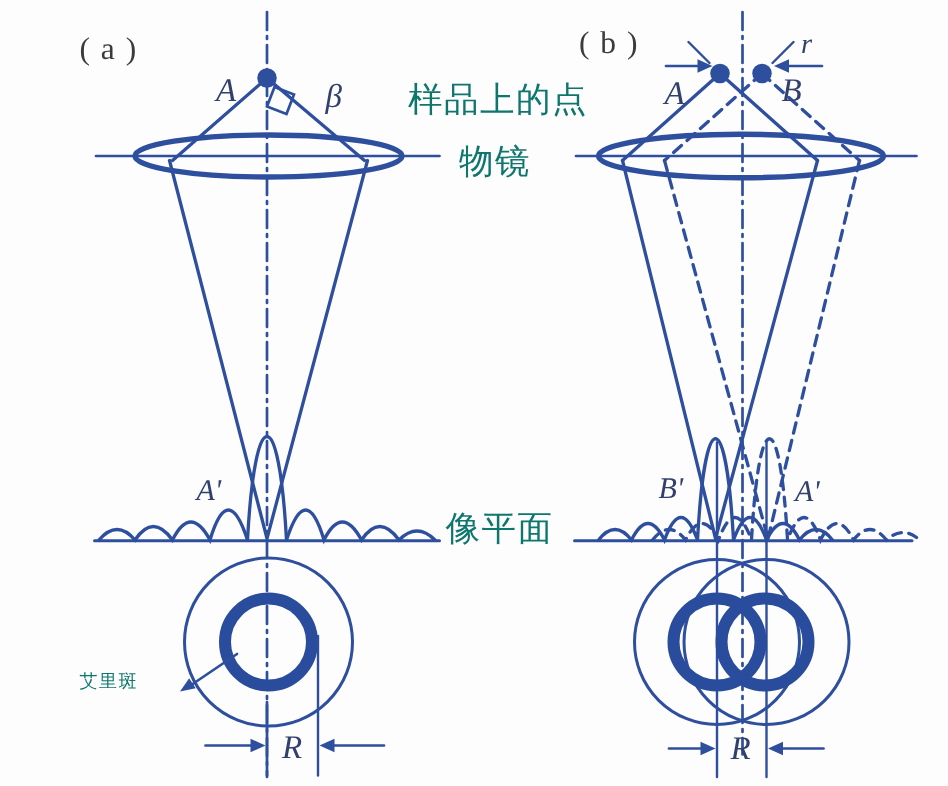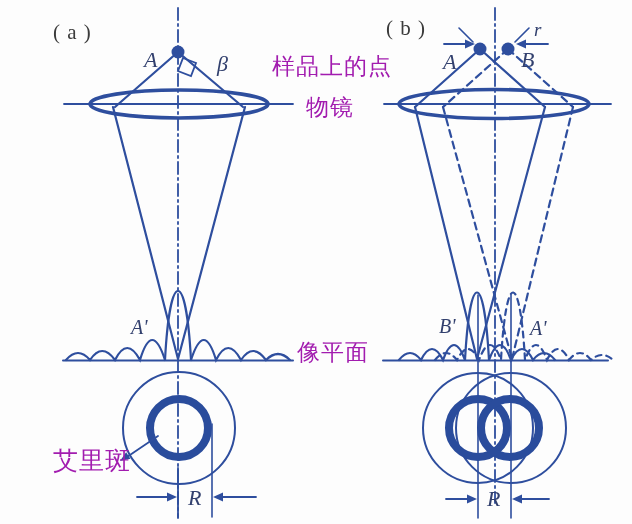--- a/index.html
+++ b/index.html
@@ -5,21 +5,21 @@
   html,body{margin:0;padding:0;background:#ffffff;}
   #figure{
     position:relative;
     width:632px;height:524px;
     background:#fdfdfd;
     font-family:"Liberation Serif", serif;
     overflow:hidden;
   }
   #figure svg{position:absolute;left:0;top:0;}
   .lbl{position:absolute;line-height:1;white-space:nowrap;}
-  .cjk{color:#a21caf;font-size:23px;letter-spacing:1px;font-family:Liberation Sans, sans-serif;}
+  .cjk{color:#0f766e;font-size:23px;letter-spacing:1px;font-family:Liberation Sans, sans-serif;}
   .panel-tag{color:#3b3b3b;font-size:21px;letter-spacing:1px;}
   .math{color:#32406e;font-style:italic;font-size:22px;}
   .math-sm{color:#32406e;font-style:italic;font-size:19px;}
 </style>
 </head>
 <body>
 
 <div id="figure">
 
   <svg width="632" height="524" viewBox="0 0 632 524" fill="none" stroke-linecap="round">
@@ -106,21 +106,21 @@
 
   <span class="lbl panel-tag" style="left:53px;top:22px;">( a )</span>
   <span class="lbl math" style="left:144px;top:49px;">A</span>
   <span class="lbl math" style="left:217px;top:53px;">β</span>
 
   <span class="lbl cjk" style="left:272px;top:55px;">样品上的点</span>
   <span class="lbl cjk" style="left:306px;top:96px;text-align:right;">物镜</span>
   <span class="lbl cjk" style="left:297px;top:341px;">像平面</span>
 
   <span class="lbl math" style="left:131px;top:317px;font-size:20px;">A'</span>
-  <span class="lbl cjk" style="left:53px;top:448px;font-size:25px;">艾里斑</span>
+  <span class="lbl cjk" style="left:53px;top:448px;font-size:12px;">艾里斑</span>
   <span class="lbl math" style="left:188px;top:487px;">R</span>
 
   <span class="lbl panel-tag" style="left:386px;top:18px;">( b )</span>
   <span class="lbl math" style="left:443px;top:51px;">A</span>
   <span class="lbl math" style="left:521px;top:49px;">B</span>
   <span class="lbl math-sm" style="left:534px;top:20px;">r</span>
   <span class="lbl math" style="left:439px;top:316px;font-size:20px;">B'</span>
   <span class="lbl math" style="left:530px;top:318px;font-size:20px;">A'</span>
   <span class="lbl math" style="left:487px;top:488px;">R</span>
 

